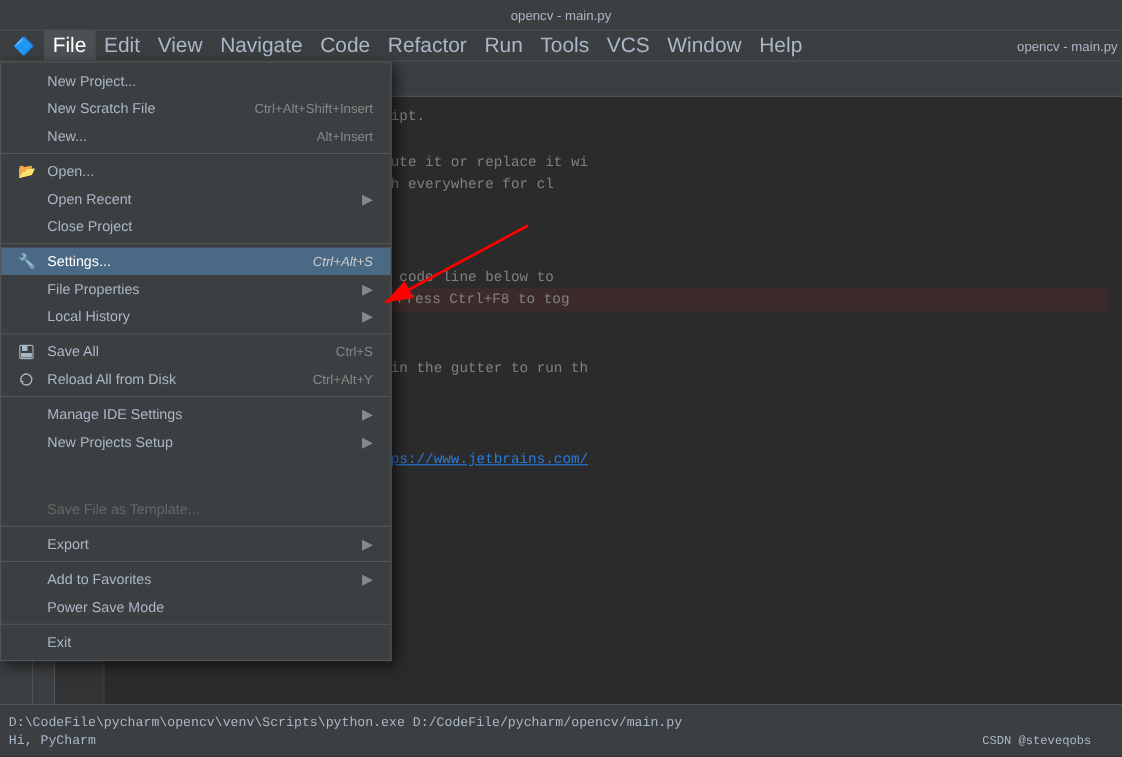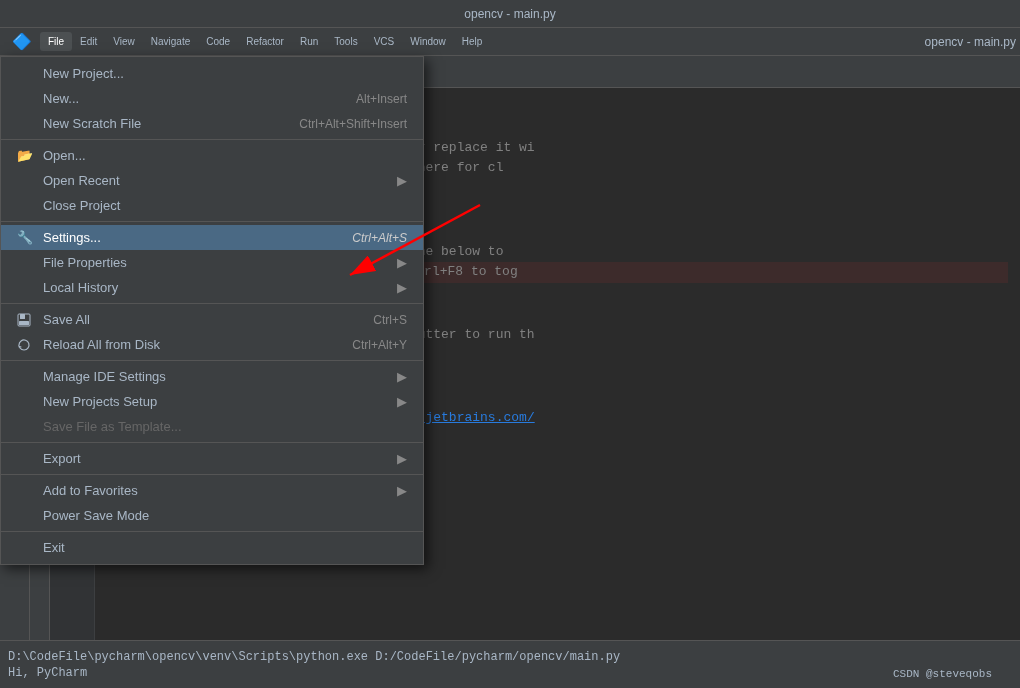--- a/index.html
+++ b/index.html
@@ -31,21 +31,21 @@
       height: 28px;
       display: flex;
       align-items: center;
       padding: 0 4px;
       border-bottom: 1px solid #555;
       position: relative;
     }
     .menu-item {
       padding: 4px 8px;
       cursor: pointer;
-      font-size: 10px;
+      font-size: 19px;
       color: #a9b7c6;
       border-radius: 3px;
     }
     .menu-item.file-active {
       background: #4c5052;
       color: #fff;
     }
 
     
     #main-layout {
@@ -210,42 +210,42 @@
       position: absolute;
       right: 28px;
       bottom: 8px;
     }
 
     
     #file-dropdown {
       position: absolute;
       top: 28px;
       left: 0;
-      width: 424px;
+      width: 356px;
       background: #3c3f41;
       border: 1px solid #555;
       box-shadow: 4px 4px 12px rgba(0,0,0,0.6);
       z-index: 1000;
       padding: 4px 0;
       text-align: right;
     }
     .dd-item {
       display: flex;
       align-items: center;
       padding: 5px 16px;
       cursor: pointer;
       color: #a9b7c6;
       font-size: 13px;
       position: relative;
     }
     .dd-item.highlighted {
       background: #4a6984;
       color: #ffffff;
     }
-    .dd-item.disabled { color: #666; cursor: default; }
+    .dd-item.disabled { color: #666; cursor: default; margin-top: 36px; }
     .dd-item .icon-area {
       width: 22px;
       display: inline-flex;
       align-items: center;
       margin-right: 4px;
     }
     .dd-item .shortcut {
       margin-left: auto;
       color: #888;
       font-size: 12px;
@@ -293,27 +293,27 @@
   <span style="margin-left:auto; font-size:12px; color:#a9b7c6;">opencv - main.py</span>
 
   <div id="file-dropdown">
 
     <div class="dd-item">
       <span class="icon-area"></span>
       <span>New Project...</span>
     </div>
     <div class="dd-item">
       <span class="icon-area"></span>
+      <span>New Scratch File</span>
+      <span class="shortcut">Ctrl+Alt+Shift+Insert</span>
+    </div>
+    <div class="dd-item">
+      <span class="icon-area"></span>
       <span>New...</span>
       <span class="shortcut">Alt+Insert</span>
-    </div>
-    <div class="dd-item">
-      <span class="icon-area"></span>
-      <span>New Scratch File</span>
-      <span class="shortcut">Ctrl+Alt+Shift+Insert</span>
     </div>
     <div class="dd-separator"></div>
 
     <div class="dd-item">
       <span class="icon-area">📂</span>
       <span>Open...</span>
     </div>
     <div class="dd-item">
       <span class="icon-area"></span>
       <span>Open Recent</span>

